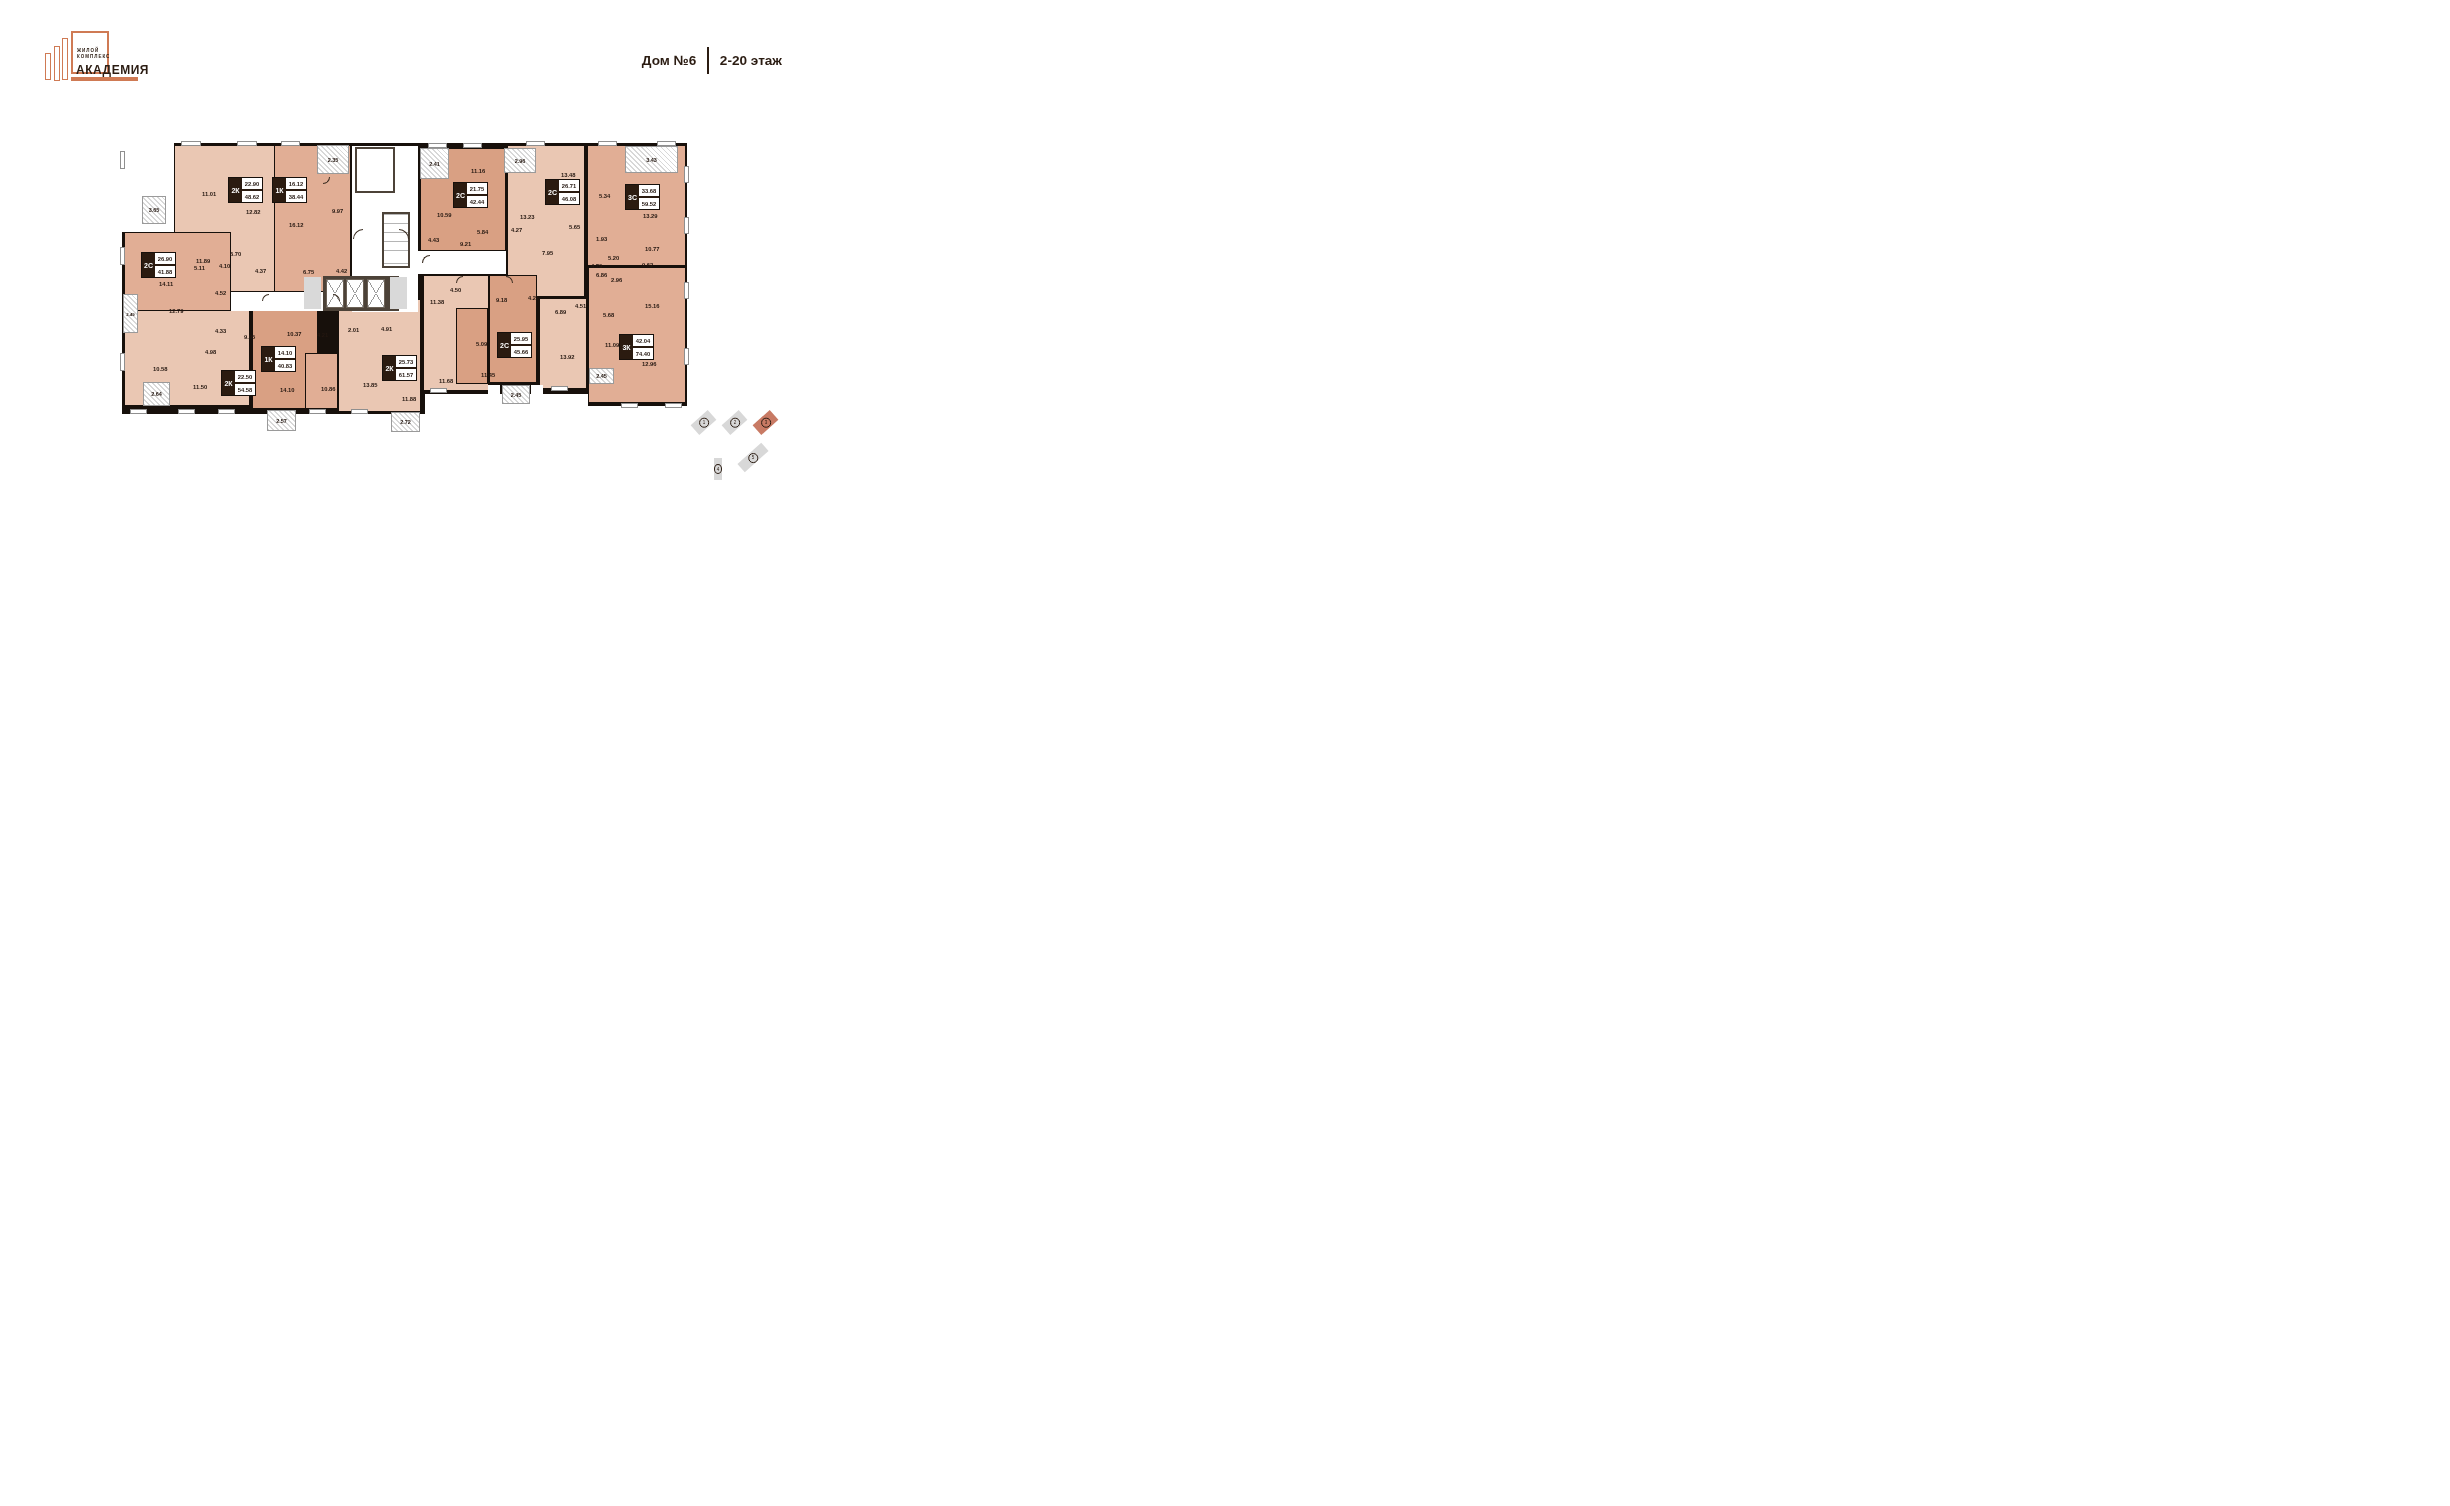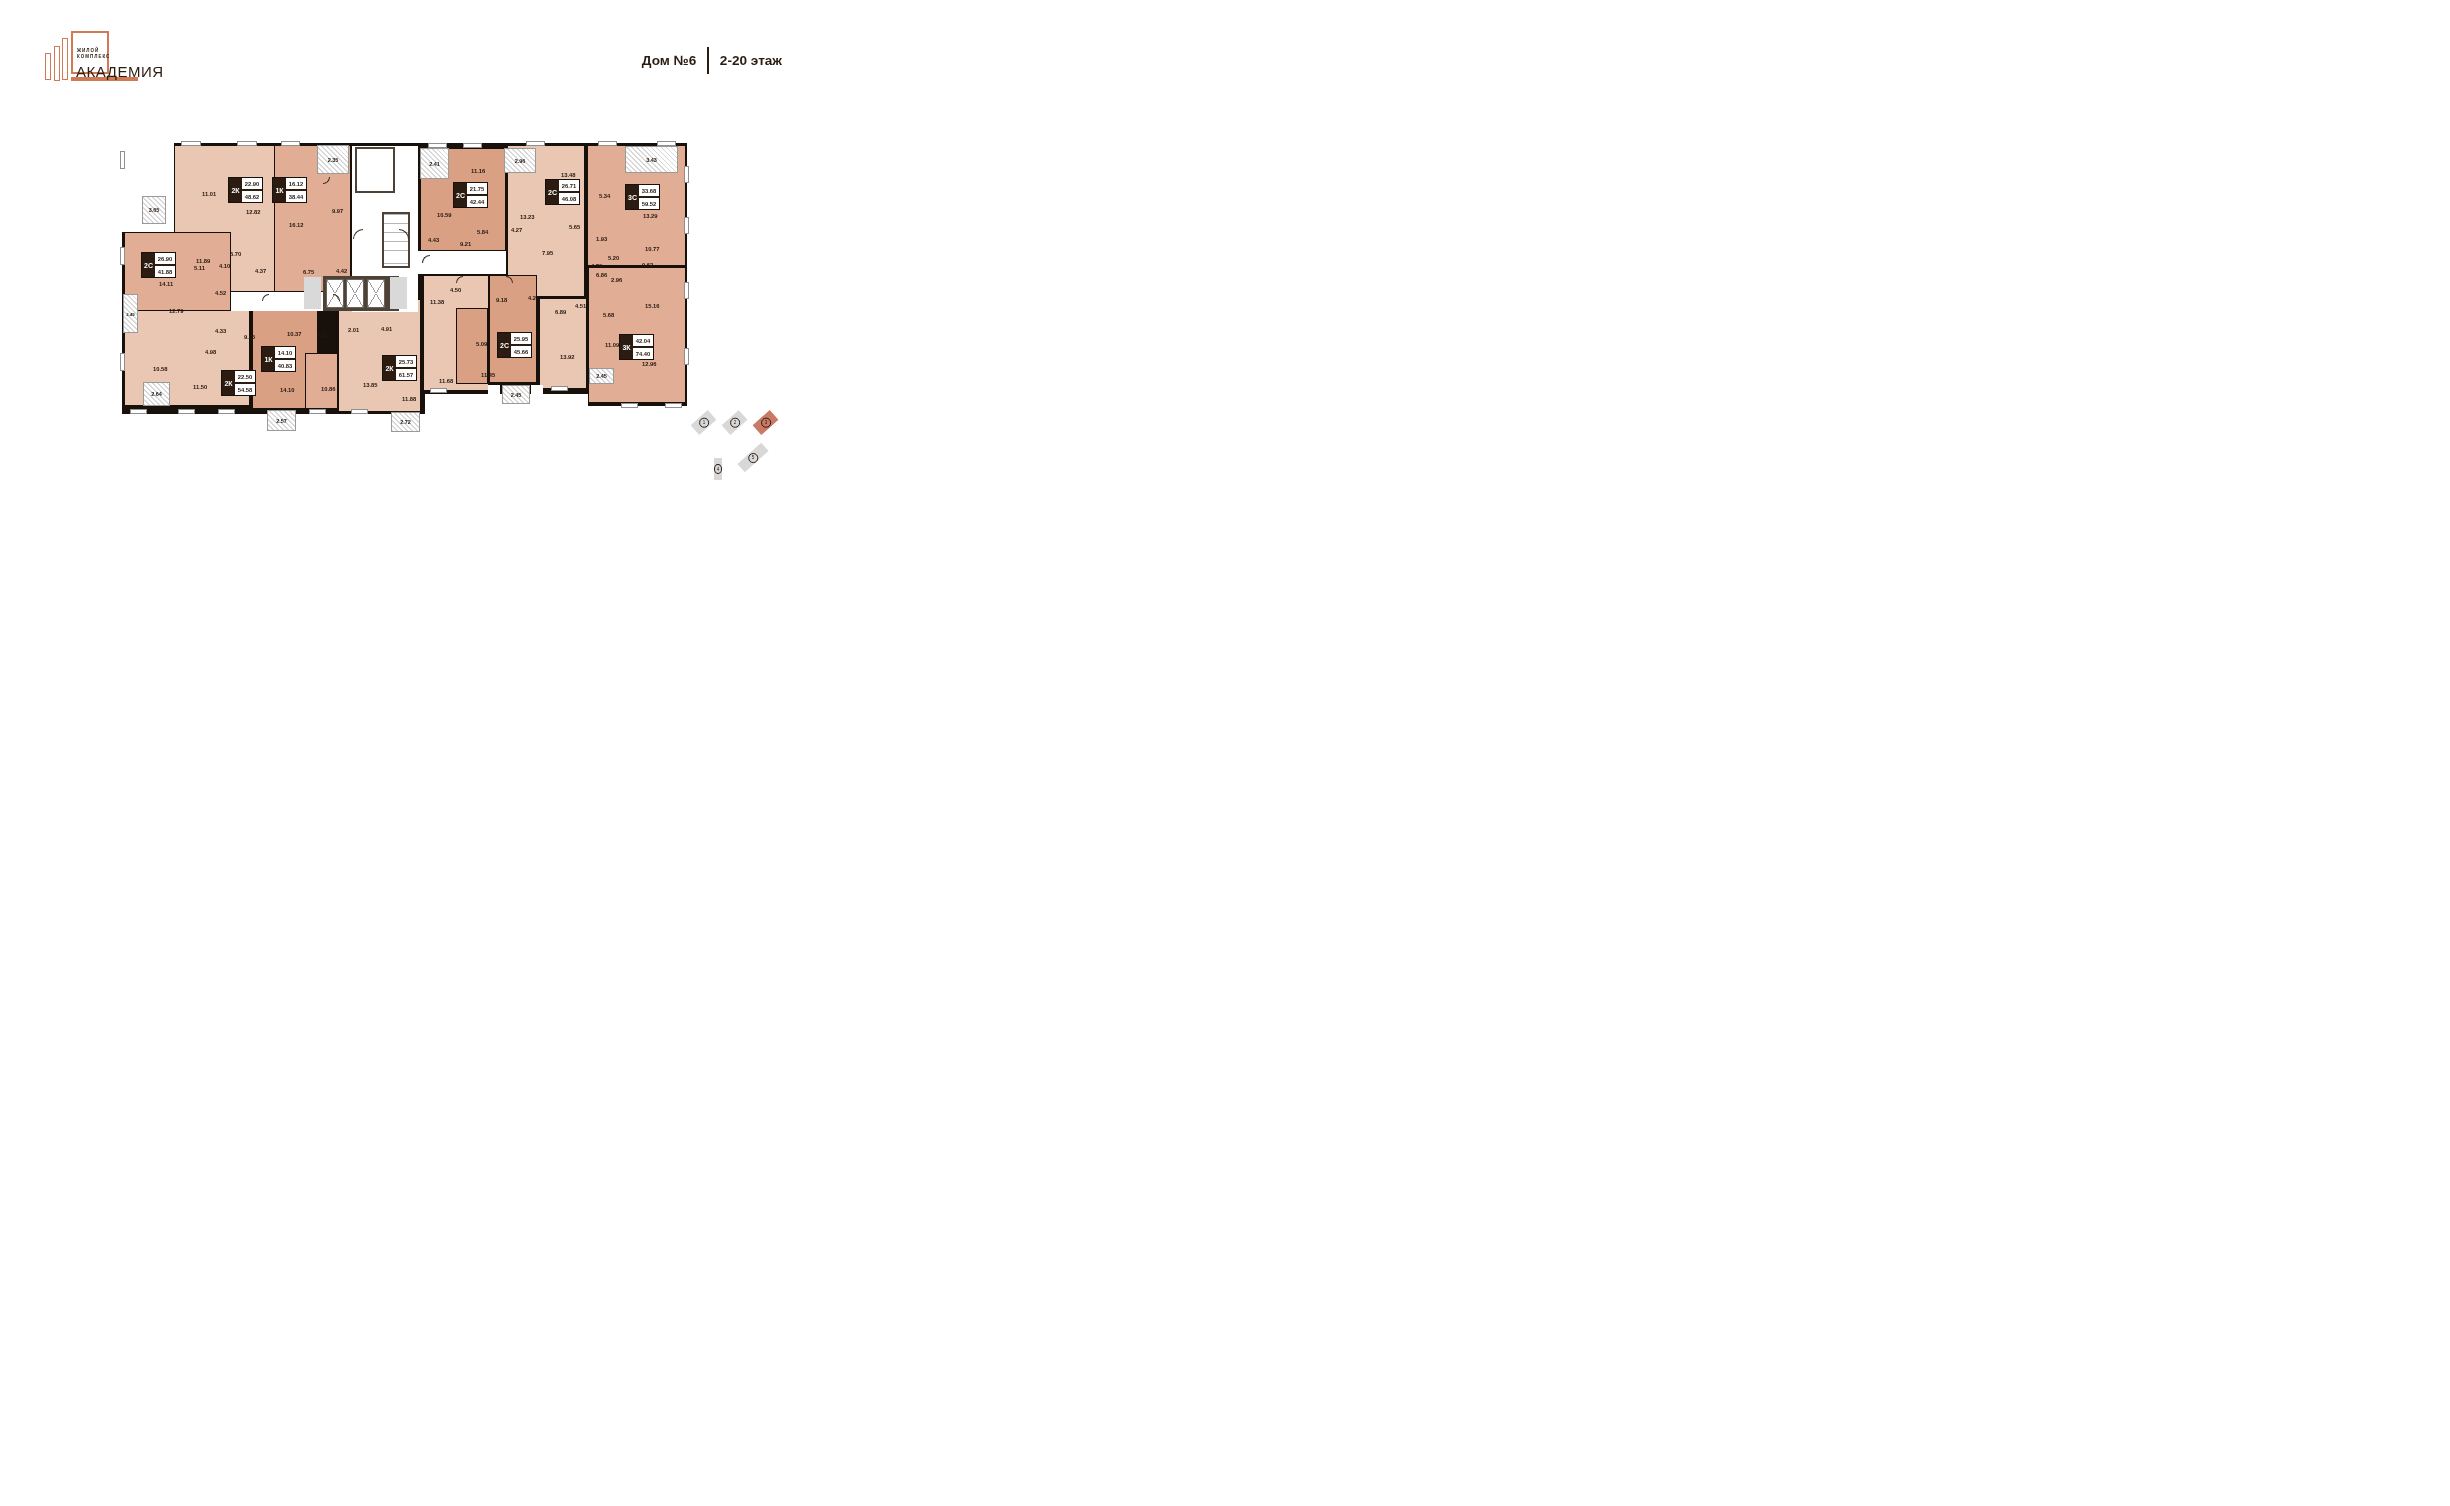--- a/index.html
+++ b/index.html
@@ -4,21 +4,21 @@
 <style>
   html,body{margin:0;padding:0;background:#ffffff;font-family:"Liberation Sans",sans-serif;}
   #stage{position:relative;width:817px;height:502px;background:#fff;overflow:hidden;}
   .abs{position:absolute;box-sizing:border-box;}
   
   #logo{left:45px;top:31px;width:101px;height:50px;}
   .logo-bar{border:1.5px solid #cf7a54;background:#fff;}
   .logo-rect{border:2.5px solid #cf7a54;background:#fff;}
   .logo-base{background:#cf7a54;}
   .logo-small{font-size:4.5px;letter-spacing:1px;color:#2b1c12;font-weight:700;line-height:5.5px;}
-  .logo-big{font-size:15px;letter-spacing:0.5px;color:#2b1c12;font-weight:400;}
+  .logo-big{font-size:12px;letter-spacing:0.5px;color:#2b1c12;font-weight:700;}
   #title-block{right:35px;top:46px;height:28px;display:flex;align-items:center;gap:11px;}
   .title-text{font-size:13.6px;font-weight:700;color:#2b1c12;}
   .title-div{width:1.5px;height:27px;background:#2b1c12;}
   
   .slab{background:#17100b;}
   .patch{}
   .wz{background:#ffffff;}
   .hatch{background:repeating-linear-gradient(45deg,#d8d8d8 0 1px,#ffffff 1px 3.5px);border:0.5px solid #9a9a9a;}
   .hatch .hlbl{position:absolute;left:0;right:0;top:50%;transform:translateY(-50%);text-align:center;font-weight:600;color:#241710;}
   .rlbl{transform:translate(-50%,-50%);font-size:5.8px;font-weight:600;color:#241710;white-space:nowrap;}

